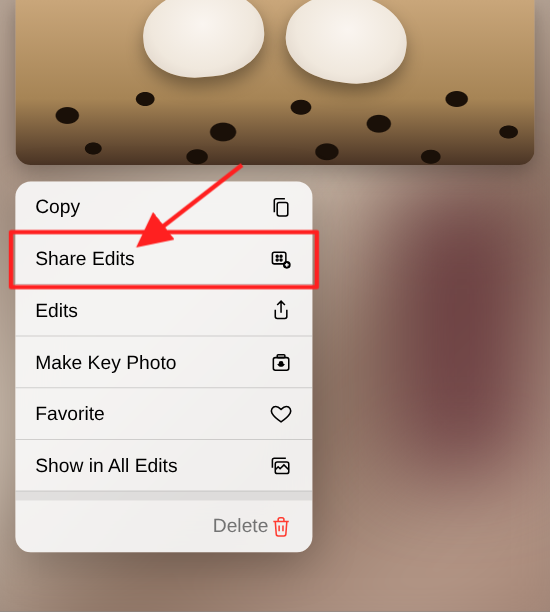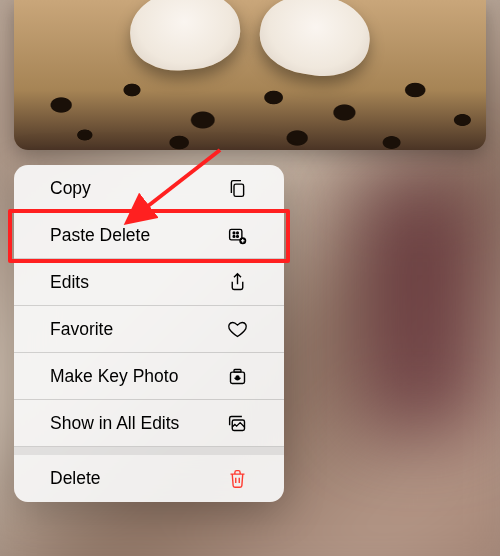--- a/index.html
+++ b/index.html
@@ -81,30 +81,30 @@
       background: rgba(248, 248, 248, 0.93);
       backdrop-filter: blur(20px);
       border-radius: 14px;
       overflow: hidden;
       box-shadow: 0 10px 40px rgba(0,0,0,0.25);
     }
     .menu-item {
       display: flex;
       align-items: center;
       justify-content: space-between;
-      padding: 0 36px;
+      padding: 0 18px;
       height: 47px;
       font-size: 17.5px;
       color: #000;
       border-bottom: 0.5px solid rgba(0,0,0,0.15);
       cursor: pointer;
       position: relative;
     }
     .menu-item:last-child { border-bottom: none; }
-    .menu-item.destructive { color: #000000; }
+    .menu-item.destructive { color: #737373; justify-content: flex-end; }
     .menu-item.destructive svg { stroke: #ff3b30; }
     .menu-divider {
       height: 8px;
       background: rgba(0,0,0,0.08);
     }
     .icon-slot {
       width: 22px;
       height: 22px;
       display: flex;
       align-items: center;
@@ -156,21 +156,21 @@
     <span>Copy</span>
     <span class="icon-slot">
       <svg viewBox="0 0 24 24">
           <rect x="8" y="7" width="11" height="14" rx="2"></rect>
           <path d="M5 17V5a2 2 0 0 1 2-2h9"></path>
         </svg>
     </span>
   </div>
 
   <div class="menu-item">
-    <span>Paste Delete</span>
+    <span>Share Edits</span>
     <span class="icon-slot">
       <svg viewBox="0 0 24 24">
           <rect x="3" y="5" width="14" height="12" rx="2"></rect>
           <circle cx="8" cy="9" r="1"></circle>
           <circle cx="12" cy="9" r="1"></circle>
           <circle cx="8" cy="13" r="1"></circle>
           <circle cx="12" cy="13" r="1"></circle>
           <circle cx="18" cy="18" r="4" fill="#000" stroke="none"></circle>
           <path d="M18 16v4M16 18h4" stroke="#fff" stroke-width="1.4"></path>
         </svg>
@@ -181,36 +181,36 @@
     <span>Edits</span>
     <span class="icon-slot">
       <svg viewBox="0 0 24 24">
           <path d="M12 3v11M8 6l4-4 4 4"></path>
           <path d="M6 11v7a2 2 0 0 0 2 2h8a2 2 0 0 0 2-2v-7"></path>
         </svg>
     </span>
   </div>
 
   <div class="menu-item">
-    <span>Favorite</span>
-    <span class="icon-slot">
-      <svg viewBox="0 0 24 24">
-          <path d="M12 20s-7-4.5-9.5-9C1 7.5 3 4 6.5 4 9 4 11 6 12 7c1-1 3-3 5.5-3C21 4 23 7.5 21.5 11 19 15.5 12 20 12 20z"></path>
-        </svg>
-    </span>
-  </div>
-
-  <div class="menu-item">
     <span>Make Key Photo</span>
     <span class="icon-slot">
       <svg viewBox="0 0 24 24">
           <rect x="4" y="7" width="16" height="13" rx="2"></rect>
           <circle cx="12" cy="13" r="2.5" fill="#000" stroke="none"></circle>
           <path d="M8 13.5c1 2 2.5 3 4 3s3-1 4-3" fill="#000" stroke="none"></path>
           <rect x="8" y="4" width="8" height="3" rx="1"></rect>
+        </svg>
+    </span>
+  </div>
+
+  <div class="menu-item">
+    <span>Favorite</span>
+    <span class="icon-slot">
+      <svg viewBox="0 0 24 24">
+          <path d="M12 20s-7-4.5-9.5-9C1 7.5 3 4 6.5 4 9 4 11 6 12 7c1-1 3-3 5.5-3C21 4 23 7.5 21.5 11 19 15.5 12 20 12 20z"></path>
         </svg>
     </span>
   </div>
 
   <div class="menu-item">
     <span>Show in All Edits</span>
     <span class="icon-slot">
       <svg viewBox="0 0 24 24">
           <rect x="6" y="8" width="14" height="12" rx="2"></rect>
           <path d="M6 16l3-3 2 2 4-4 5 5"></path>

